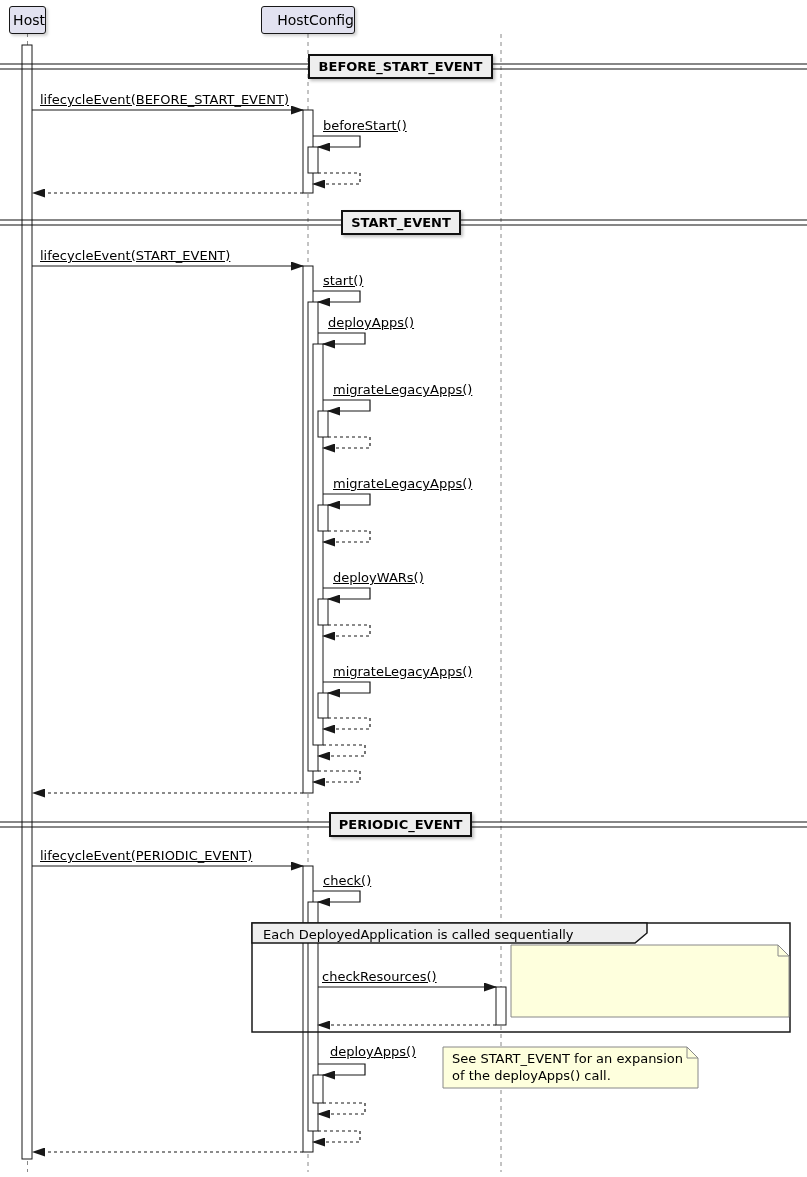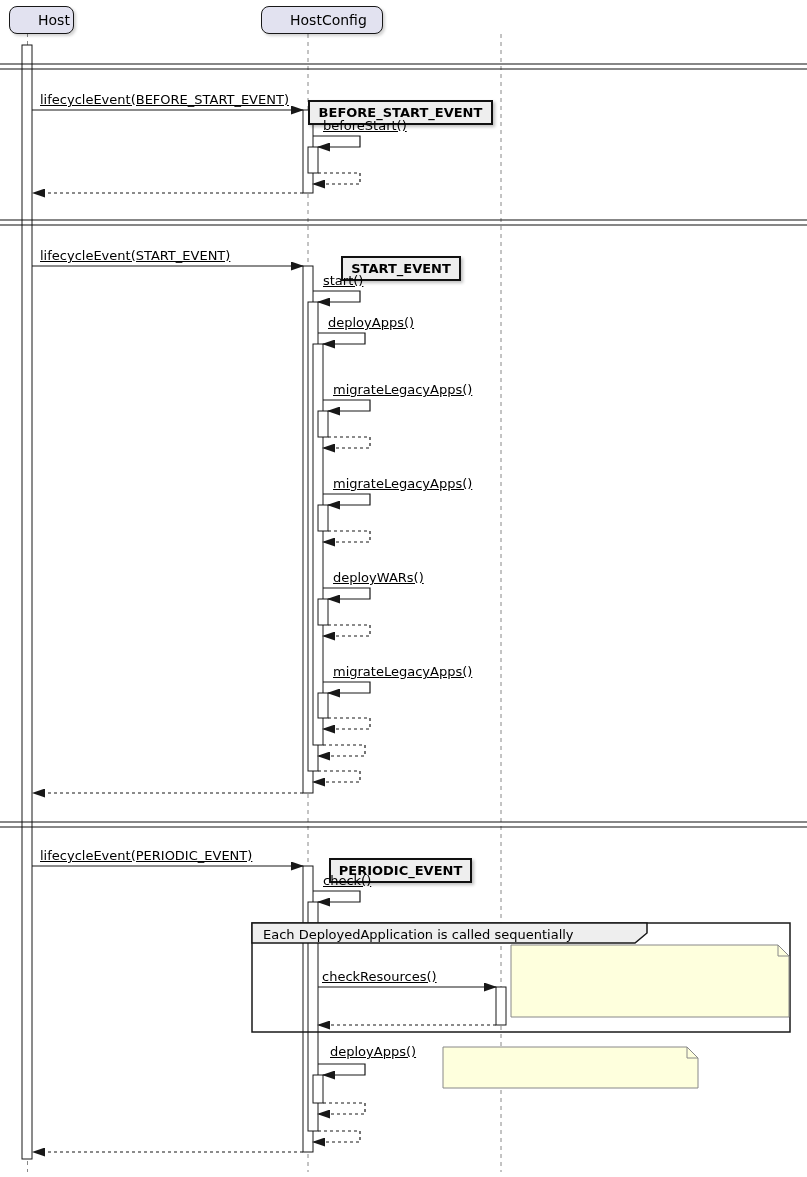--- a/index.html
+++ b/index.html
@@ -1,24 +1,24 @@
 <!DOCTYPE html>
 <html><head>
 <meta charset="utf-8">
 <style>
   html,body{margin:0;padding:0;background:#fff;}
   #diagram{position:relative;width:807px;height:1177px;background:var(--background,#fff);
            font-family:"DejaVu Sans",sans-serif;color:var(--text,#000);overflow:hidden;}
   #dsvg{position:absolute;left:0;top:0;}
-  .participant{position:absolute;height:26px;line-height:26px;text-align:left;font-size:14px;
+  .participant{position:absolute;height:26px;line-height:26px;text-align:right;font-size:14px;
                background:var(--participant-fill);border:1px solid var(--participant-border);
-               border-radius:8px;box-shadow:2px 2px 3px rgba(0,0,0,.18);padding-left:28px;}
+               border-radius:3px;box-shadow:2px 2px 3px rgba(0,0,0,.18);}
   .divider-box{position:absolute;height:21px;line-height:21px;text-align:center;font-weight:bold;
                font-size:13px;background:var(--divider-fill);border:2px solid #111;
-               box-shadow:2px 2px 3px rgba(0,0,0,.25);margin-top:46px;}
+               box-shadow:2px 2px 3px rgba(0,0,0,.25);}
   .msg{position:absolute;font-size:13px;white-space:nowrap;text-decoration:underline;}
   .group-label{position:absolute;font-weight:normal;font-size:13px;line-height:17px;white-space:nowrap;}
   .note-text{position:absolute;font-size:13px;line-height:17px;white-space:pre-line;}
 </style>
 </head>
 <body>
 
 <div id="diagram" style="--participant-fill: #E2E2F0; --participant-border: #181818; --divider-fill: #EEEEEE; --group-header-fill: #EEEEEE; --note-fill: #FEFFDD; --note-border: #888888; --line: #181818; --lifeline: #888888; --background: #FFFFFF; --text: #000000;">
   <svg id="dsvg" width="807" height="1177" viewBox="0 0 807 1177">
     <defs>
@@ -111,13 +111,15 @@
   <div class="msg" style="left:333px;top:476px">migrateLegacyApps()</div>
   <div class="msg" style="left:333px;top:570px">deployWARs()</div>
   <div class="msg" style="left:333px;top:664px">migrateLegacyApps()</div>
   <div class="msg" style="left:40px;top:848px">lifecycleEvent(PERIODIC_EVENT)</div>
   <div class="msg" style="left:323px;top:873px">check()</div>
   <div class="msg" style="left:322px;top:969px">checkResources()</div>
   <div class="msg" style="left:330px;top:1044px">deployApps()</div>
 
   <div class="group-label" style="left:263px;top:926px">Each DeployedApplication is called sequentially</div>
 
+  <div class="note-text" style="left:452px;top:1050px;width:242px">See START_EVENT for an expansion
+of the deployApps() call.</div>
 </div>
 
 </body></html>

